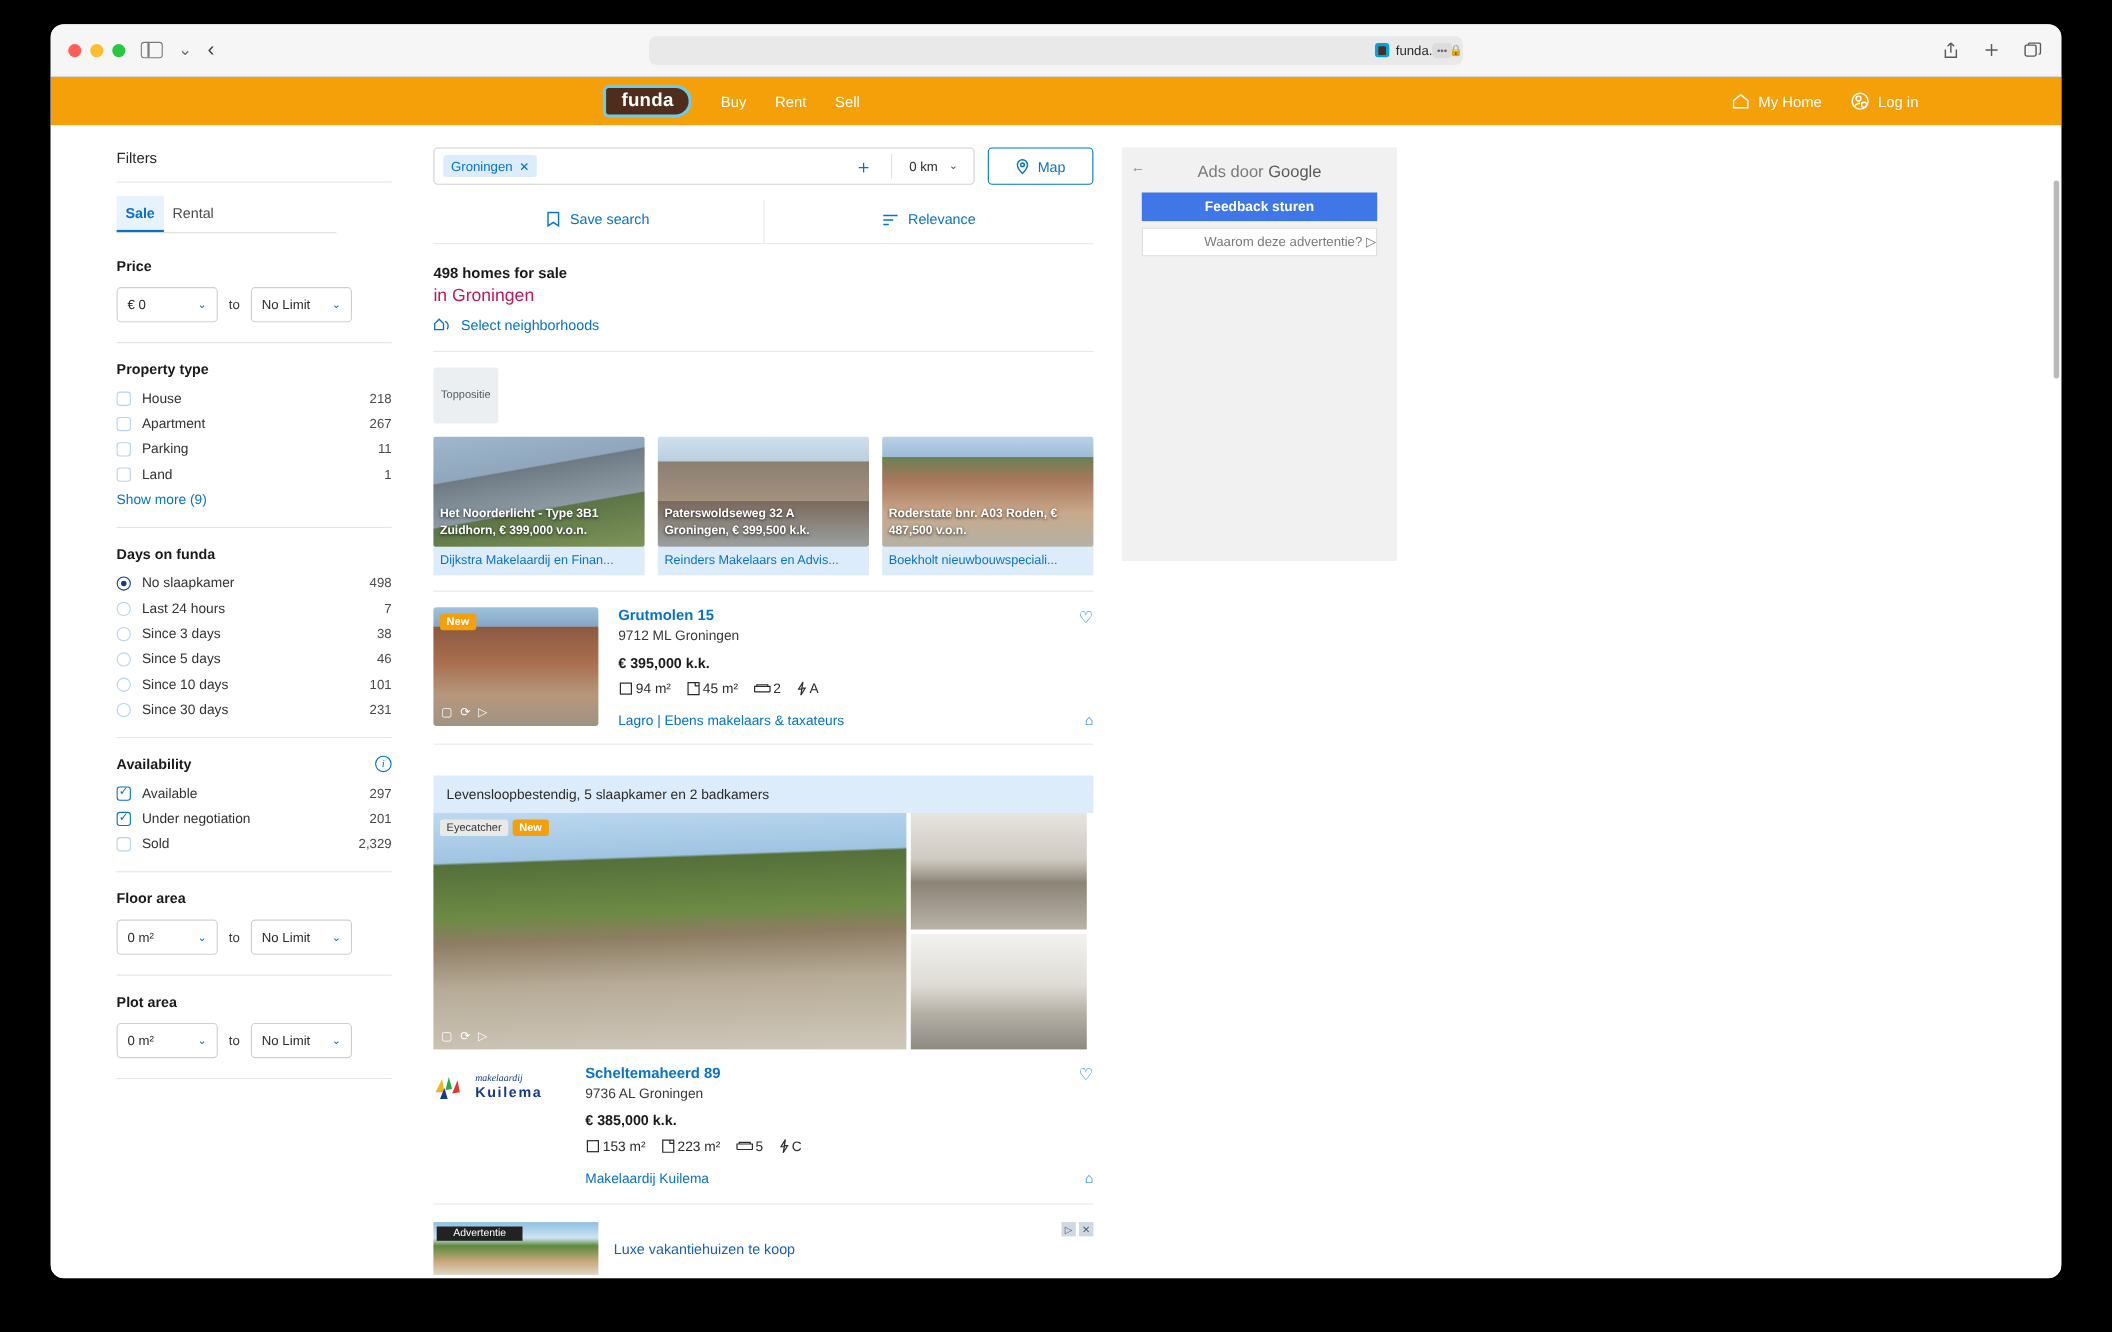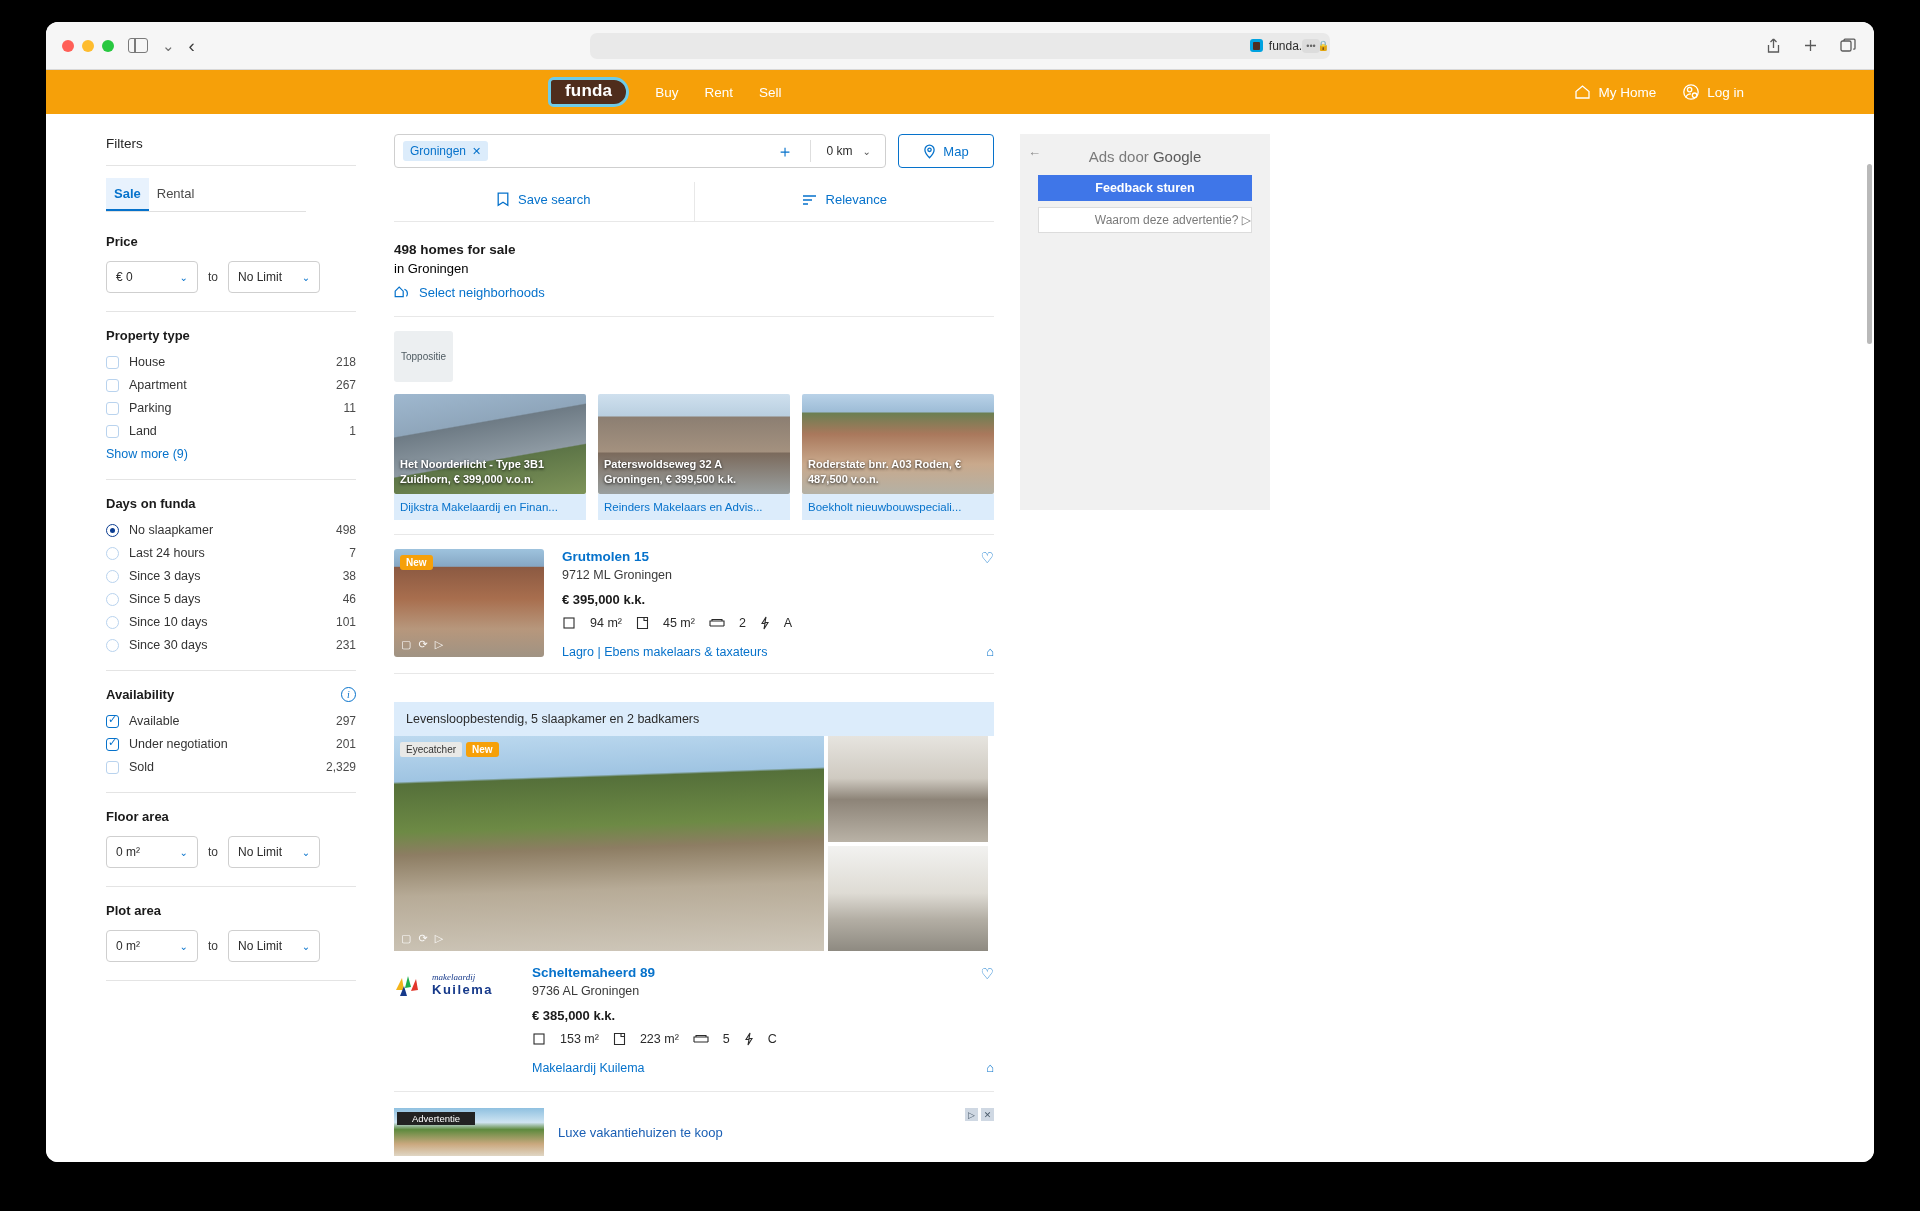--- a/index.html
+++ b/index.html
@@ -122,21 +122,21 @@
     width: 96px; height: 34px; border: 1px solid #0672cb; border-radius: 4px; color: #0672cb;
     display: flex; align-items: center; justify-content: center; gap: 7px; font-size: 13px; cursor: pointer;
   }
   .actionrow { display: flex; margin-top: 14px; border-bottom: 1px solid #e8e8e8; }
   .actcell { flex: 1; display: flex; align-items: center; justify-content: center; gap: 9px;
              color: #0672cb; font-size: 13px; padding: 10px 0 14px; cursor: pointer; }
   .actcell + .actcell { border-left: 1px solid #e8e8e8; }
 
   .cnt { margin-top: 18px; }
   .cnt b { font-size: 13.5px; color: #1a1a1a; }
-  .cnt .sub { font-size: 13px; color: #000000; margin-top: 3px; }
+  .cnt .sub { font-size: 16px; color: #be185d; margin-top: 3px; }
   .neigh { display: flex; align-items: flex-start; gap: 9px; color: #0672cb; font-size: 13px; margin-top: 9px; cursor: pointer; }
   .divider { height: 1px; background: #e8e8e8; margin: 16px 0 0; }
 
   .topbadge { display: inline-block; background: #eceff1; color: #4f5b62; font-size: 10px; padding: 20px 7px; border-radius: 3px; margin: 14px 0 12px; }
   .topcards { display: flex; gap: 12px; }
   .tcard { width: 223px; }
   .tcard .img { height: 100px; position: relative; overflow: hidden; border-radius: 2px; }
   .tcard .cap {
     position: absolute; left: 0; right: 0; bottom: 0; padding: 5px 6px 7px;
     color: #fff; font-size: 11px; font-weight: bold; line-height: 1.35;
@@ -150,21 +150,21 @@
   .newbadge { position: absolute; left: 6px; top: 6px; background: #f6a009; color: #fff; font-size: 10px; font-weight: bold; padding: 2px 6px; border-radius: 3px; }
   .eyecatcher { position: absolute; left: 6px; top: 6px; background: #e9e9e7; color: #333; font-size: 10px; padding: 2px 6px; border-radius: 2px; }
   .thumbicons { position: absolute; left: 7px; bottom: 6px; display: flex; gap: 7px; color: #fff; font-size: 11px; }
   .thumbicons span { opacity: .95; }
 
   .linfo { flex: 1; position: relative; }
   .ltitle { color: #0672cb; font-size: 13.5px; font-weight: bold; cursor: pointer; }
   .laddr { color: #3a3a3a; font-size: 12.5px; margin-top: 4px; }
   .lprice { color: #1a1a1a; font-size: 13px; font-weight: bold; margin-top: 10px; }
   .lfeat { display: flex; align-items: center; gap: 14px; margin-top: 9px; font-size: 12.5px; color: #2b2b2b; }
-  .lfeat .f { display: flex; align-items: center; gap: 14px; }
+  .lfeat .f { display: flex; align-items: center; gap: 2px; }
   .heart { position: absolute; right: 0; top: 0; color: #0672cb; font-size: 15px; cursor: pointer; }
   .lagent { display: flex; align-items: center; margin-top: 14px; }
   .lagent a { color: #0672cb; font-size: 12.5px; text-decoration: none; cursor: pointer; }
   .agenticon { margin-left: auto; color: #0672cb; font-size: 13px; }
 
   .promo { background: #dcecfb; color: #2b2b2b; font-size: 12.5px; padding: 10px 12px; margin-top: 14px; }
   .gallery { display: flex; gap: 4px; margin-top: 0; }
   .gmain { width: 430px; height: 215px; position: relative; overflow: hidden; }
   .gside { display: flex; flex-direction: column; gap: 4px; }
   .gs { width: 160px; height: 105.5px; overflow: hidden; position: relative; }

